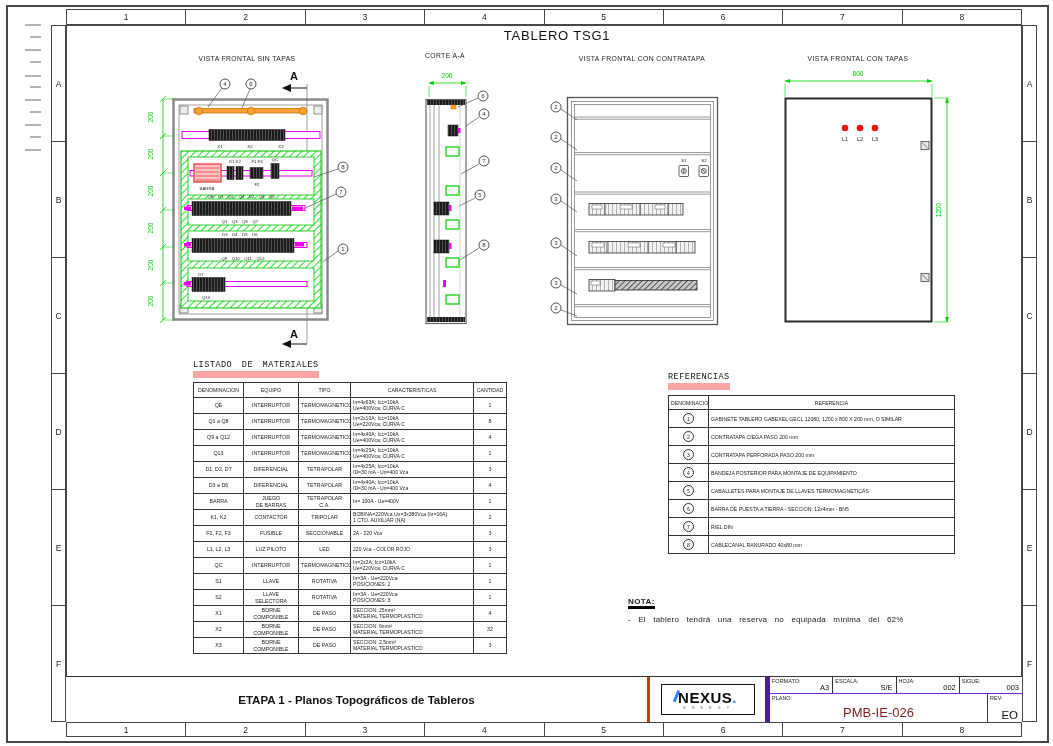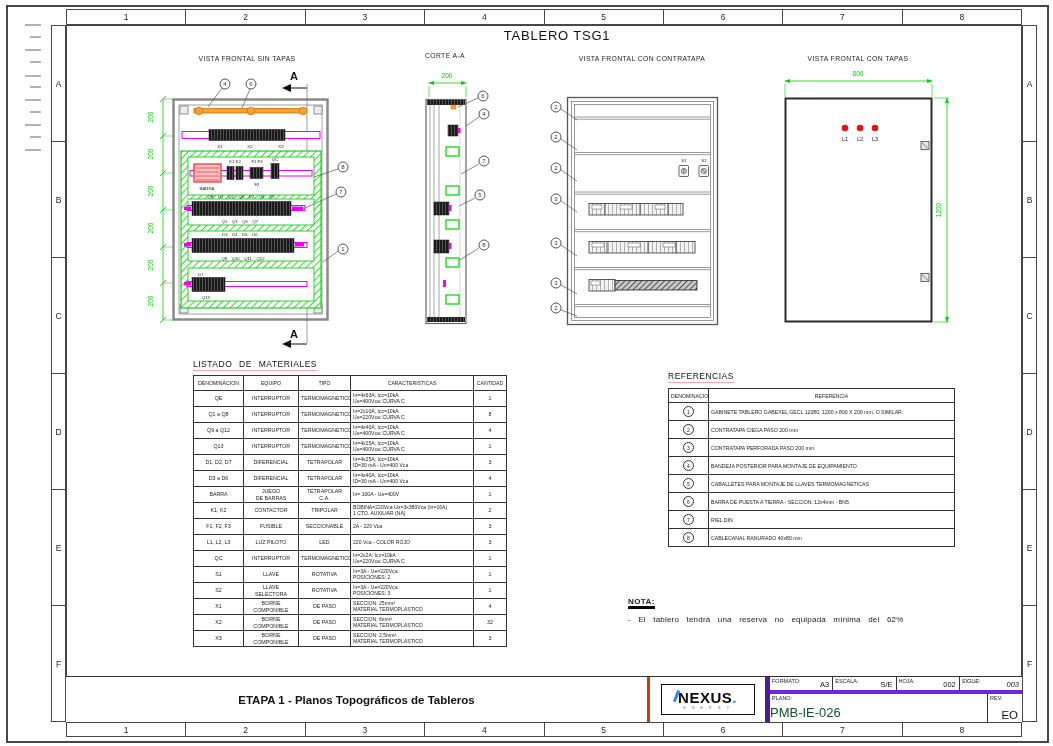--- a/index.html
+++ b/index.html
@@ -10,49 +10,49 @@
   .frame{position:absolute;left:66px;top:25px;width:956px;height:697px;border:1px solid #474747;box-sizing:border-box;}
   .strip{position:absolute;display:flex;box-sizing:border-box;border:1px solid #474747;background:#fff;}
   .strip .cell{flex:1;display:flex;align-items:center;justify-content:center;font-size:8.5px;color:#222;border-left:1px solid #474747;}
   .strip .cell:first-child{border-left:none;}
   .strip.vert{flex-direction:column;}
   .strip.vert .cell{border-left:none;border-top:1px solid #474747;}
   .strip.vert .cell:first-child{border-top:none;}
   
   table{border-collapse:collapse;table-layout:fixed;background:#fff;}
   th,td{border:1px solid #333;padding:0 2px;vertical-align:middle;white-space:pre-line;overflow:hidden;}
-  .tbl-title{font-size:8.5px;letter-spacing:.5px;word-spacing:4px;color:#111;border-bottom:1px solid #fca5a5;display:inline-block;padding-bottom:1px;}
+  .tbl-title{font-size:8.5px;letter-spacing:.5px;word-spacing:4px;color:#111;border-bottom:7px solid #fca5a5;display:inline-block;padding-bottom:1px;font-family:Liberation Mono, monospace;}
   .materials th{font-size:5.2px;height:14px;text-align:center;font-weight:normal;}
   .materials td{font-size:5.3px;height:15px;text-align:center;line-height:1.15;}
   .materials td:nth-child(4){text-align:left;font-size:5.1px;}
   .refs th{font-size:5.2px;height:13px;text-align:center;font-weight:normal;}
   .refs td{font-size:5.2px;height:17px;}
   .refs td:first-child{text-align:center;}
   .circ{display:inline-flex;width:9px;height:9px;border:1px solid #333;border-radius:50%;align-items:center;justify-content:center;font-size:5px;}
   
   .nota-title{font-size:8px;font-weight:bold;letter-spacing:.4px;border-bottom:3px solid #000000;display:inline-block;}
   .nota-line{font-size:8px;word-spacing:5px;letter-spacing:.2px;margin-top:6px;color:#222;}
   
   .tblock{position:absolute;left:66px;top:676px;width:956px;height:46px;border-top:1.3px solid #333;box-sizing:border-box;display:flex;background:#fff;}
   .tb-etapa{width:584px;border-right:3px solid #c2410c;display:flex;align-items:center;justify-content:center;font-size:11.5px;font-weight:bold;color:#111;box-sizing:border-box;}
   .tb-logo{width:120px;border-right:5px solid #4c1d95;display:flex;align-items:center;justify-content:center;box-sizing:border-box;}
   .logo-box{width:92px;height:29px;border:1.4px solid #111;position:relative;display:flex;flex-direction:column;align-items:center;justify-content:center;background:#fff;}
   .logo-line{font-size:15px;font-weight:bold;letter-spacing:.5px;color:#0b0b0b;line-height:1;position:relative;z-index:1;}
   .logo-slash{position:absolute;left:13px;top:5px;width:3px;height:12px;background:#2f86ff;transform:rotate(22deg);z-index:0;}
   .logo-dot{color:#2f86ff;}
   .logo-sub{font-size:3.5px;letter-spacing:2.6px;color:#5a6b7a;margin-top:1px;}
   .tb-right{width:252px;display:flex;flex-direction:column;box-sizing:border-box;}
-  .tb-row1{height:17px;display:flex;border-bottom:4px solid #6d28d9;box-sizing:border-box;text-align:center;}
+  .tb-row1{height:17px;display:flex;border-bottom:1px solid #6d28d9;box-sizing:border-box;text-align:center;}
   .tb-field{flex:1;border-right:1px solid #333;position:relative;box-sizing:border-box;}
-  .tb-field:last-child{border-right:none;font-style:italic;}
+  .tb-field:last-child{border-right:none;}
   .tb-label{position:absolute;left:2px;top:1px;font-size:5.5px;color:#222;}
   .tb-value{position:absolute;right:3px;bottom:1px;font-size:7.5px;color:#111;}
   .tb-row2{flex:1;display:flex;}
   .tb-plano{width:218px;border-right:1px solid #333;position:relative;box-sizing:border-box;}
-  .tb-plano-value{position:absolute;left:0;right:0;bottom:2px;font-size:13px;color:#14532d;}
+  .tb-plano-value{position:absolute;left:0;right:0;bottom:2px;text-align:center;font-size:13px;color:#7f1d1d;}
   .tb-rev{flex:1;position:relative;}
   .tb-rev-value{position:absolute;left:0;right:4px;bottom:1px;text-align:right;font-size:11.5px;color:#111;}
   
   svg{font-family:"Liberation Sans",sans-serif;}
   .vt{font-size:6.8px;fill:#1c1c1c;text-anchor:middle;letter-spacing:.4px;}
   .main-title{font-size:13px;fill:#111;text-anchor:middle;letter-spacing:.8px;}
   .dim{fill:#00cf00;font-size:6.5px;text-anchor:middle;}
   .lab{font-size:4.3px;fill:#1c1c1c;text-anchor:middle;}
   .lab5{font-size:5.5px;fill:#1c1c1c;text-anchor:middle;}
   .rail-lab{font-size:4.2px;fill:#1c1c1c;text-anchor:middle;word-spacing:3.5px;}

